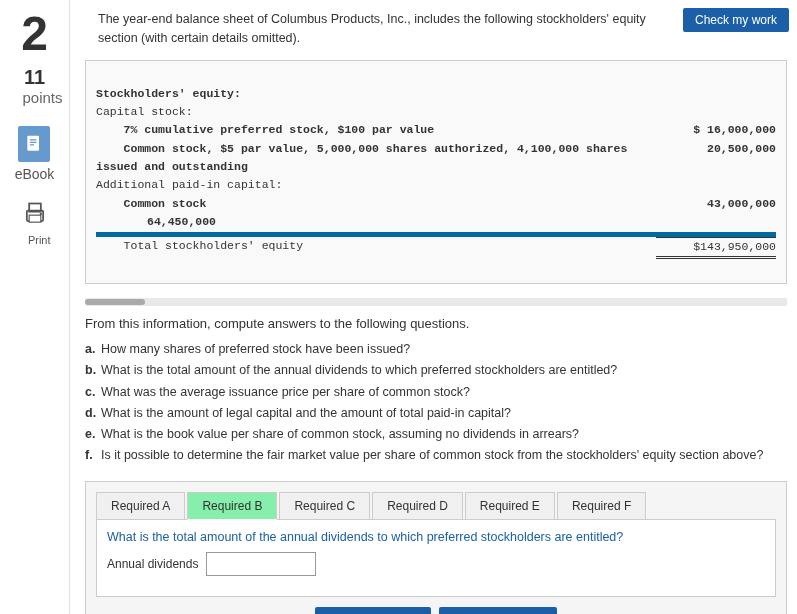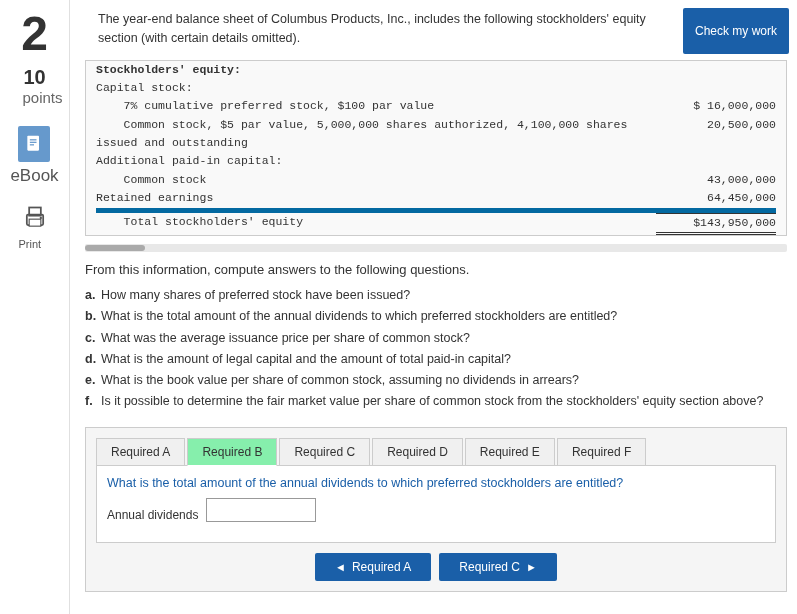--- a/index.html
+++ b/index.html
@@ -14,21 +14,21 @@
     }
 
     
     .check-my-work-btn {
       position: absolute;
       top: 8px;
       right: 8px;
       background: #1a5fa8;
       color: #fff;
       border: none;
-      padding: 16px 12px;
+      padding: 5px 12px;
       font-size: 12px;
       cursor: pointer;
       border-radius: 2px;
     }
 
     
     .sidebar {
       position: absolute;
       left: 0;
       top: 0;
@@ -77,29 +77,29 @@
       width: 32px;
       height: 36px;
       background: #6699cc;
       display: flex;
       align-items: center;
       justify-content: center;
       border-radius: 2px;
     }
 
     .sidebar-icon .icon-label {
-      font-size: 17px;
+      font-size: 14px;
       color: #555;
     }
 
     .print-icon {
       margin-top: 16px;
       display: flex;
       flex-direction: column;
-      align-items: flex-start;
+      align-items: flex-end;
       gap: 4px;
     }
 
     .print-icon .icon-box {
       width: 32px;
       height: 32px;
       display: flex;
       align-items: center;
       justify-content: center;
     }
@@ -121,34 +121,35 @@
       margin-bottom: 12px;
       line-height: 1.5;
       padding-right: 120px;
       margin-left: 13px;
     }
 
     
     .balance-sheet {
       border: 1px solid #ccc;
       background: #f9f9f9;
-      padding: 0 10px;
-      margin-bottom: 8px;
+      padding: 24px 10px;
+      margin-bottom: 14px;
       font-size: 11.5px;
       font-family: 'Courier New', monospace;
       line-height: 1.6;
     }
 
     .bs-header {
       font-weight: bold;
     }
 
     .bs-row {
       display: flex;
       justify-content: space-between;
+      font-weight: bold;
     }
 
     .bs-row .label {
       flex: 1;
     }
 
     .bs-row .amount {
       text-align: right;
       min-width: 120px;
     }
@@ -261,21 +262,21 @@
     }
 
     .tab-question {
       font-size: 12.5px;
       color: #1a5fa8;
       margin-bottom: 8px;
     }
 
     .input-row {
       display: flex;
-      align-items: flex-end;
+      align-items: center;
       gap: 8px;
       margin-bottom: 10px;
     }
 
     .input-label {
       font-size: 12px;
       color: #333;
     }
 
     .answer-input {
@@ -312,21 +313,21 @@
     }
   </style>
 </head>
 <body>
 
 <button class="check-my-work-btn">Check my work</button>
 
 <div class="sidebar">
   <div class="question-number">2</div>
   <div class="points-section">
-    <div class="points-value">10</div>
+    <div class="points-value">11</div>
     <div class="points-label">points</div>
   </div>
 
   <div class="sidebar-icon">
     <div class="icon-box">
       <svg viewBox="0 0 24 24" fill="white" width="20" height="20">
         <rect x="4" y="2" width="14" height="18" rx="1" fill="white"></rect>
         <line x1="7" y1="7" x2="15" y2="7" stroke="#6699cc" stroke-width="1.5"></line>
         <line x1="7" y1="10" x2="15" y2="10" stroke="#6699cc" stroke-width="1.5"></line>
         <line x1="7" y1="13" x2="12" y2="13" stroke="#6699cc" stroke-width="1.5"></line>
@@ -362,21 +363,20 @@
     <div class="bs-row">
       <span class="label">&nbsp;&nbsp;&nbsp;&nbsp;Common stock, $5 par value, 5,000,000 shares authorized, 4,100,000 shares issued and outstanding</span>
       <span class="amount">20,500,000</span>
     </div>
     <div>Additional paid-in capital:</div>
     <div class="bs-row">
       <span class="label">&nbsp;&nbsp;&nbsp;&nbsp;Common stock</span>
       <span class="amount">43,000,000</span>
     </div>
     <div class="bs-row">
-      <span class="label">Retained earnings</span>
       <span class="amount">64,450,000</span>
     </div>
     <div class="bs-total-row">
       <span class="label">&nbsp;&nbsp;&nbsp;&nbsp;Total stockholders' equity</span>
       <span class="amount">$143,950,000</span>
     </div>
   </div>
 
   <div class="scroll-indicator">
     <div class="scroll-thumb"></div>

